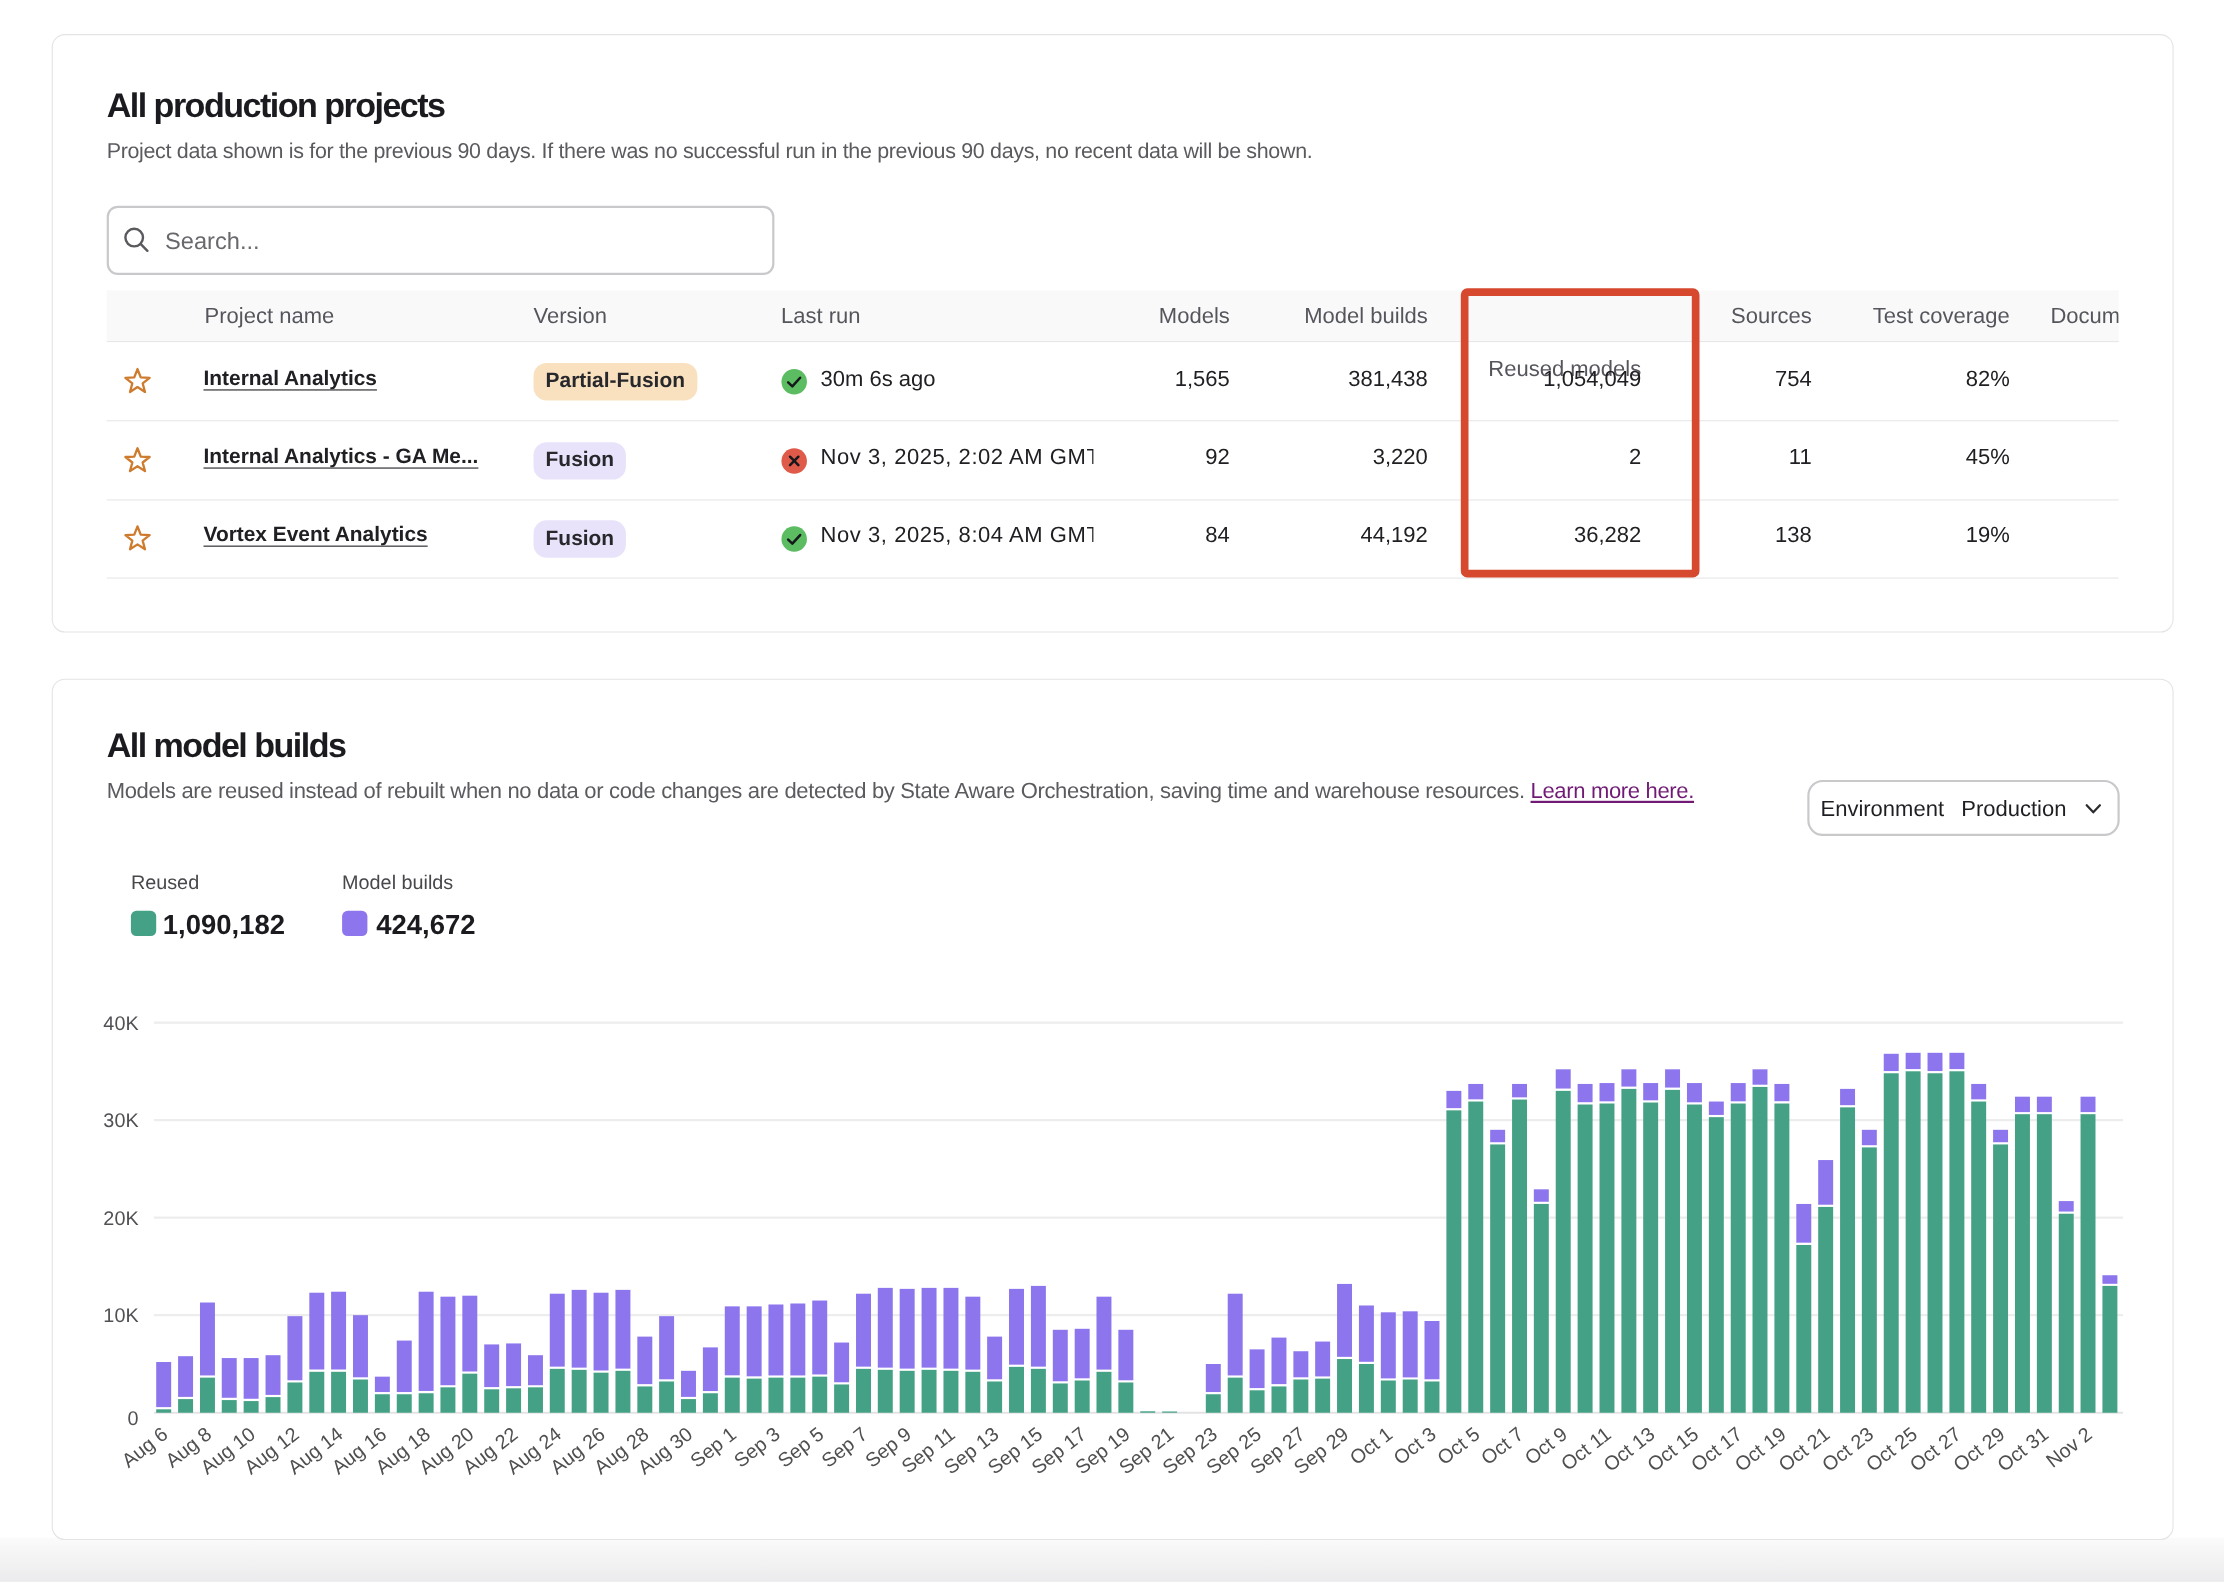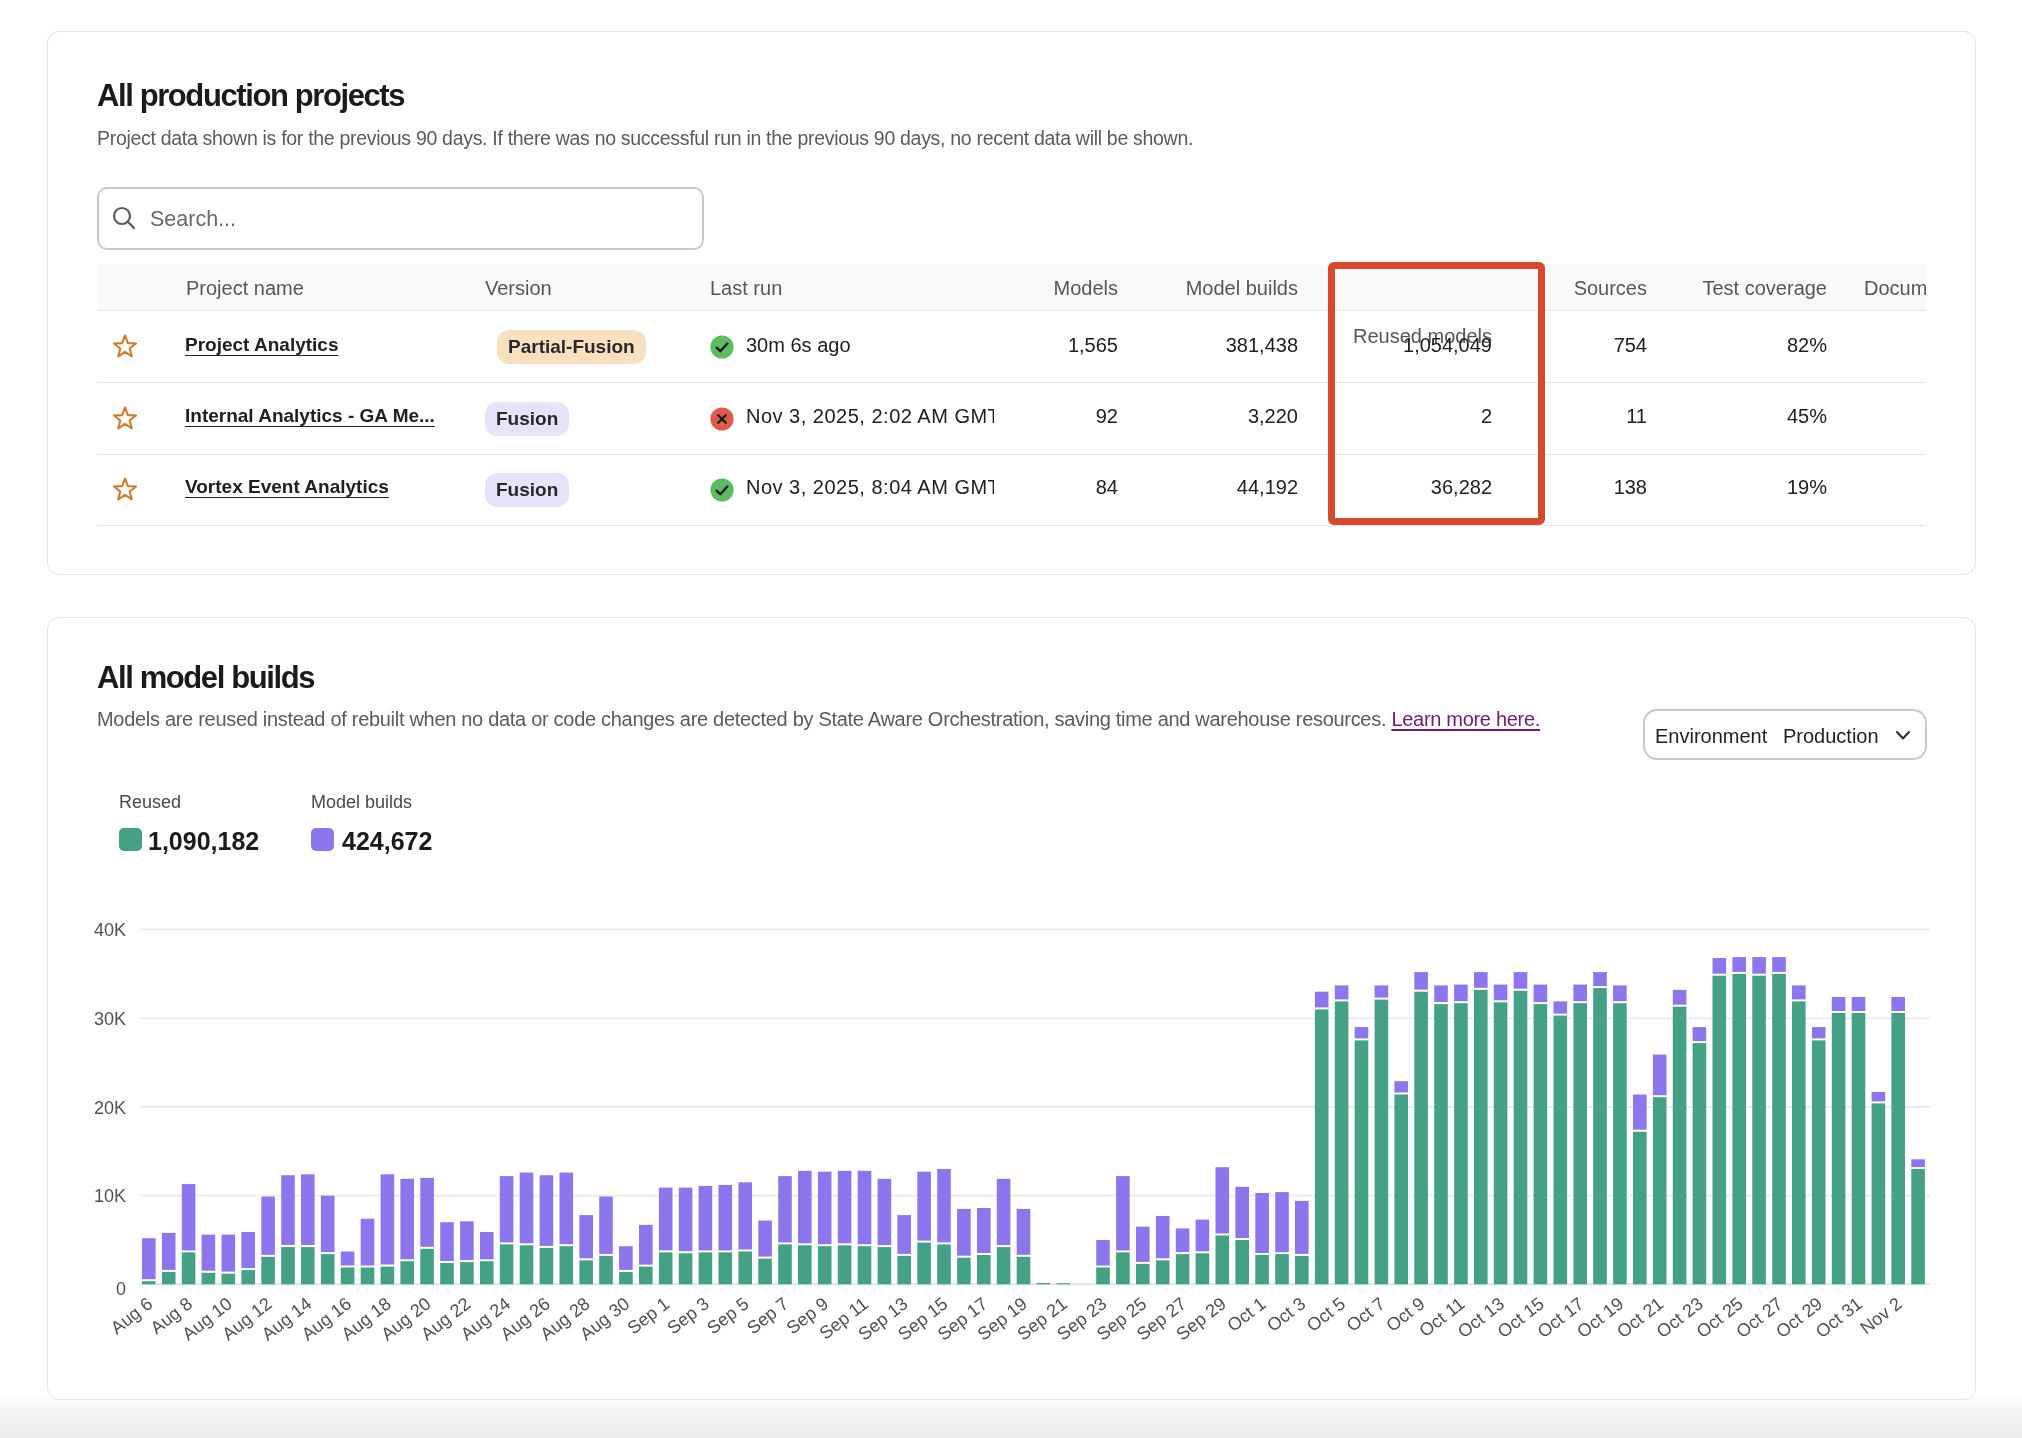--- a/index.html
+++ b/index.html
@@ -28,22 +28,22 @@
 <div style="position:absolute;left:710px;top:277px;font-size:20px;color:#55565c;">Last run</div>
 <div style="position:absolute;left:898px;top:277px;width:220px;text-align:right;font-size:20px;color:#55565c;">Models</div>
 <div style="position:absolute;left:1078px;top:277px;width:220px;text-align:right;font-size:20px;color:#55565c;">Model builds</div>
 <div style="position:absolute;left:1272px;top:277px;width:220px;text-align:right;font-size:20px;color:#55565c;margin-top:48px;">Reused models</div>
 <div style="position:absolute;left:1427px;top:277px;width:220px;text-align:right;font-size:20px;color:#55565c;">Sources</div>
 <div style="position:absolute;left:1607px;top:277px;width:220px;text-align:right;font-size:20px;color:#55565c;">Test coverage</div>
 <div style="position:absolute;left:1864px;top:277px;width:62px;overflow:hidden;font-size:20px;color:#55565c;white-space:nowrap;">Documentation coverage</div>
 <svg width="28" height="28" viewBox="-14 -14 28 28" style="position:absolute;left:111px;top:333px;">
     <path d="M0,-11.5 L2.93,-3.92 L11,-3.55 L4.7,1.47 L6.8,9.3 L0,4.9 L-6.8,9.3 L-4.7,1.47 L-11,-3.55 L-2.93,-3.92 Z" fill="none" stroke="#ce7b2d" stroke-width="2.1" stroke-linejoin="round"></path>
   </svg>
-<div style="position:absolute;left:185px;top:334px;font-size:19px;font-weight:700;color:#202024;text-decoration:underline;text-underline-offset:4px;">Project Analytics</div>
-<div style="position:absolute;left:485px;top:330px;height:34px;line-height:34px;padding:0 11px;border-radius:12px;background:#f9e1c0;font-size:19px;font-weight:700;color:#28282c;margin-left:12px;">Partial-Fusion</div>
+<div style="position:absolute;left:185px;top:334px;font-size:19px;font-weight:700;color:#202024;text-decoration:underline;text-underline-offset:4px;">Internal Analytics</div>
+<div style="position:absolute;left:485px;top:330px;height:34px;line-height:34px;padding:0 11px;border-radius:12px;background:#f9e1c0;font-size:19px;font-weight:700;color:#28282c;">Partial-Fusion</div>
 <svg width="24" height="24" viewBox="0 0 24 24" style="position:absolute;left:710px;top:335px;">
     <circle cx="12" cy="12" r="11.6" fill="#5bbc62"></circle>
     <path d="M6.5 12.6 L10.3 16.2 L17.4 8.4" fill="none" stroke="#17181c" stroke-width="2.3" stroke-linecap="round" stroke-linejoin="round"></path>
   </svg>
 <div style="position:absolute;left:746px;top:334px;width:248px;font-size:20px;color:#202024;white-space:nowrap;overflow:hidden;">30m 6s ago</div>
 <div style="position:absolute;left:898px;top:334px;width:220px;text-align:right;font-size:20px;color:#202024;">1,565</div>
 <div style="position:absolute;left:1078px;top:334px;width:220px;text-align:right;font-size:20px;color:#202024;">381,438</div>
 <div style="position:absolute;left:1272px;top:334px;width:220px;text-align:right;font-size:20px;color:#202024;">1,054,049</div>
 <div style="position:absolute;left:1427px;top:334px;width:220px;text-align:right;font-size:20px;color:#202024;">754</div>
 <div style="position:absolute;left:1607px;top:334px;width:220px;text-align:right;font-size:20px;color:#202024;">82%</div>

